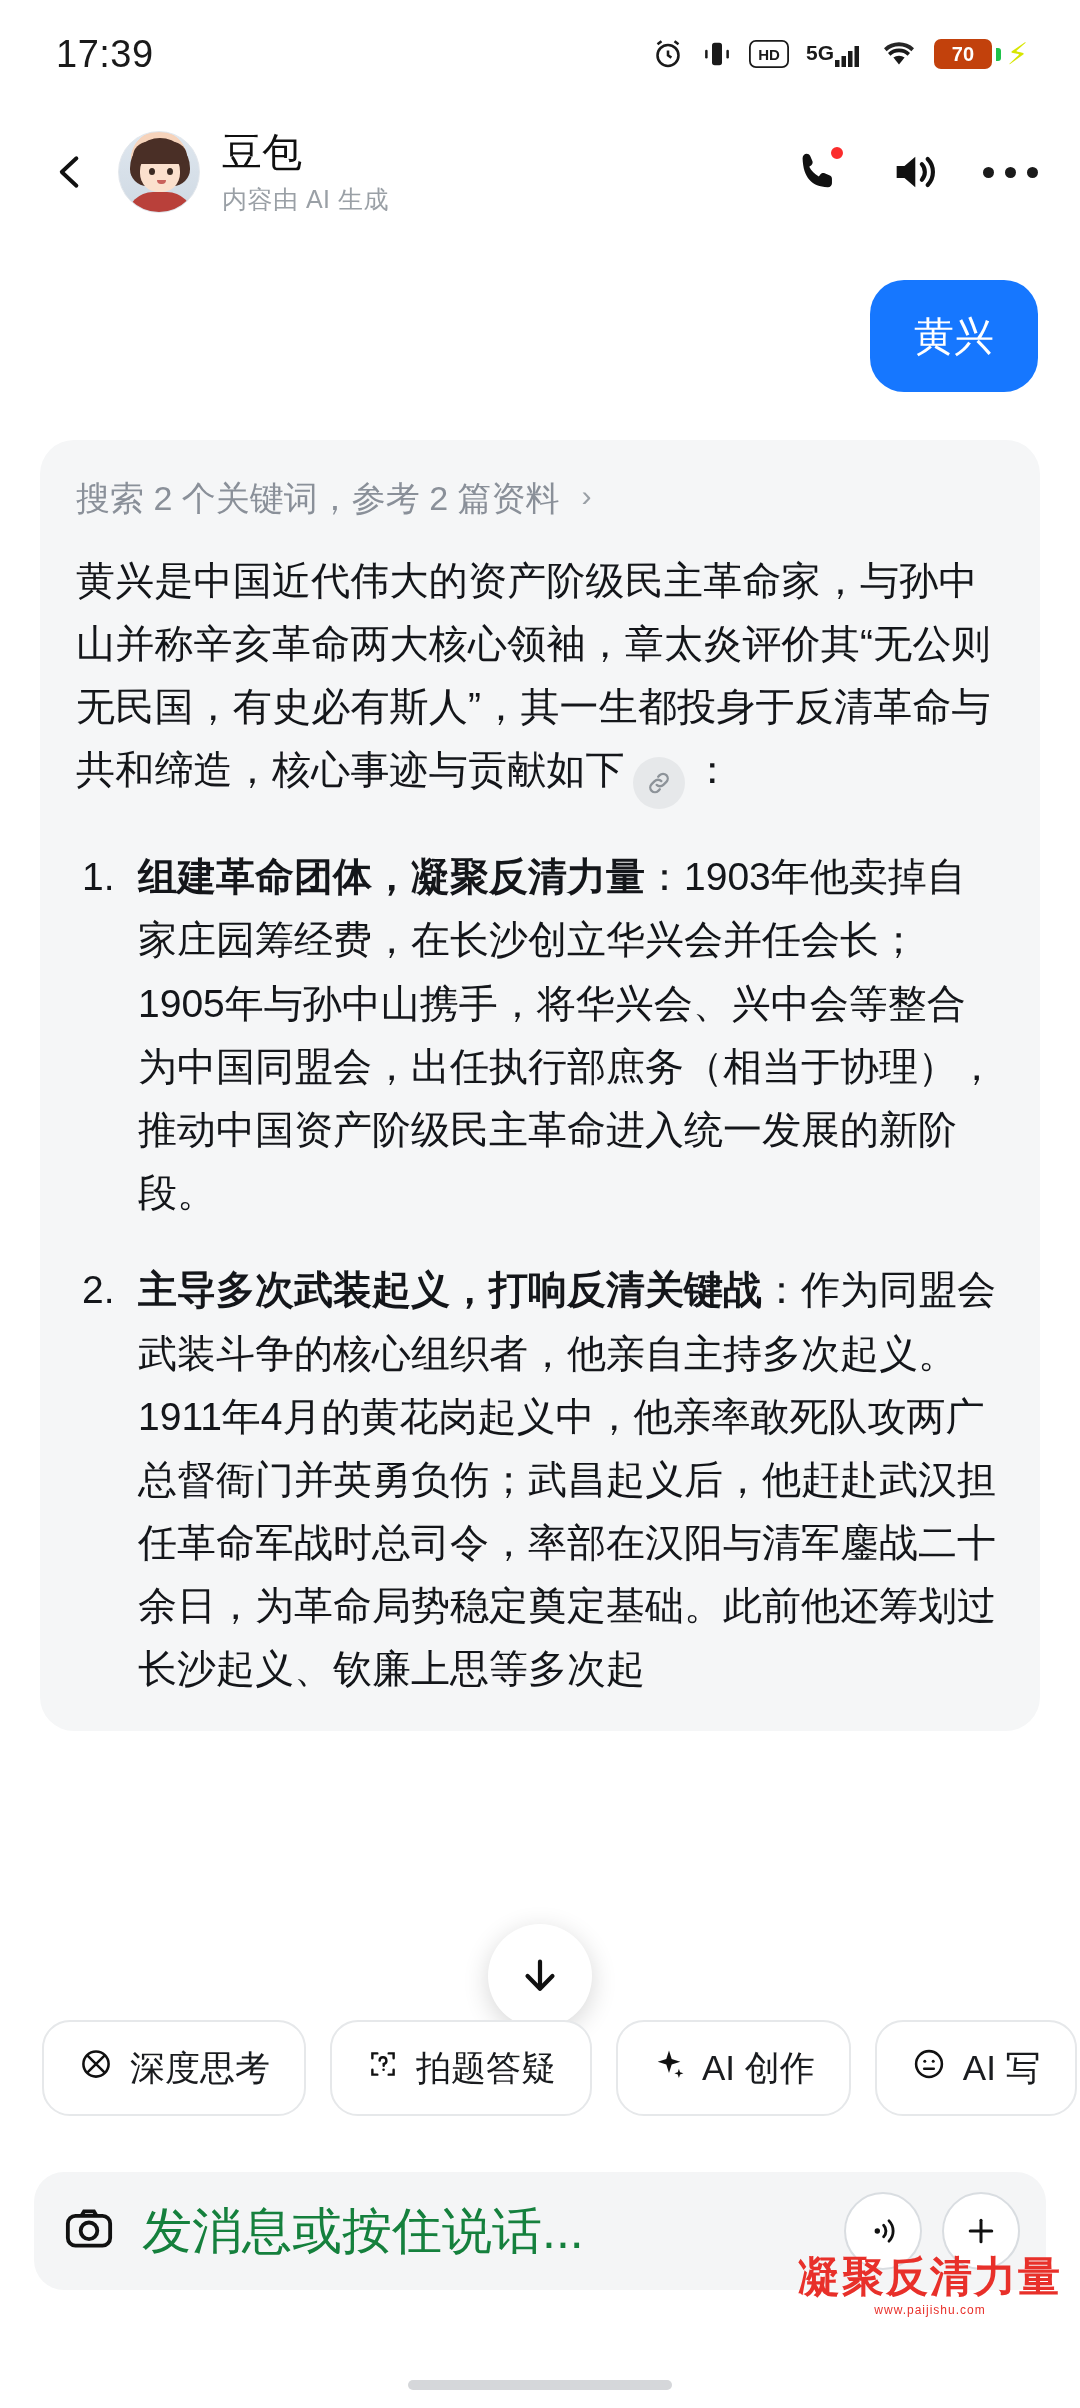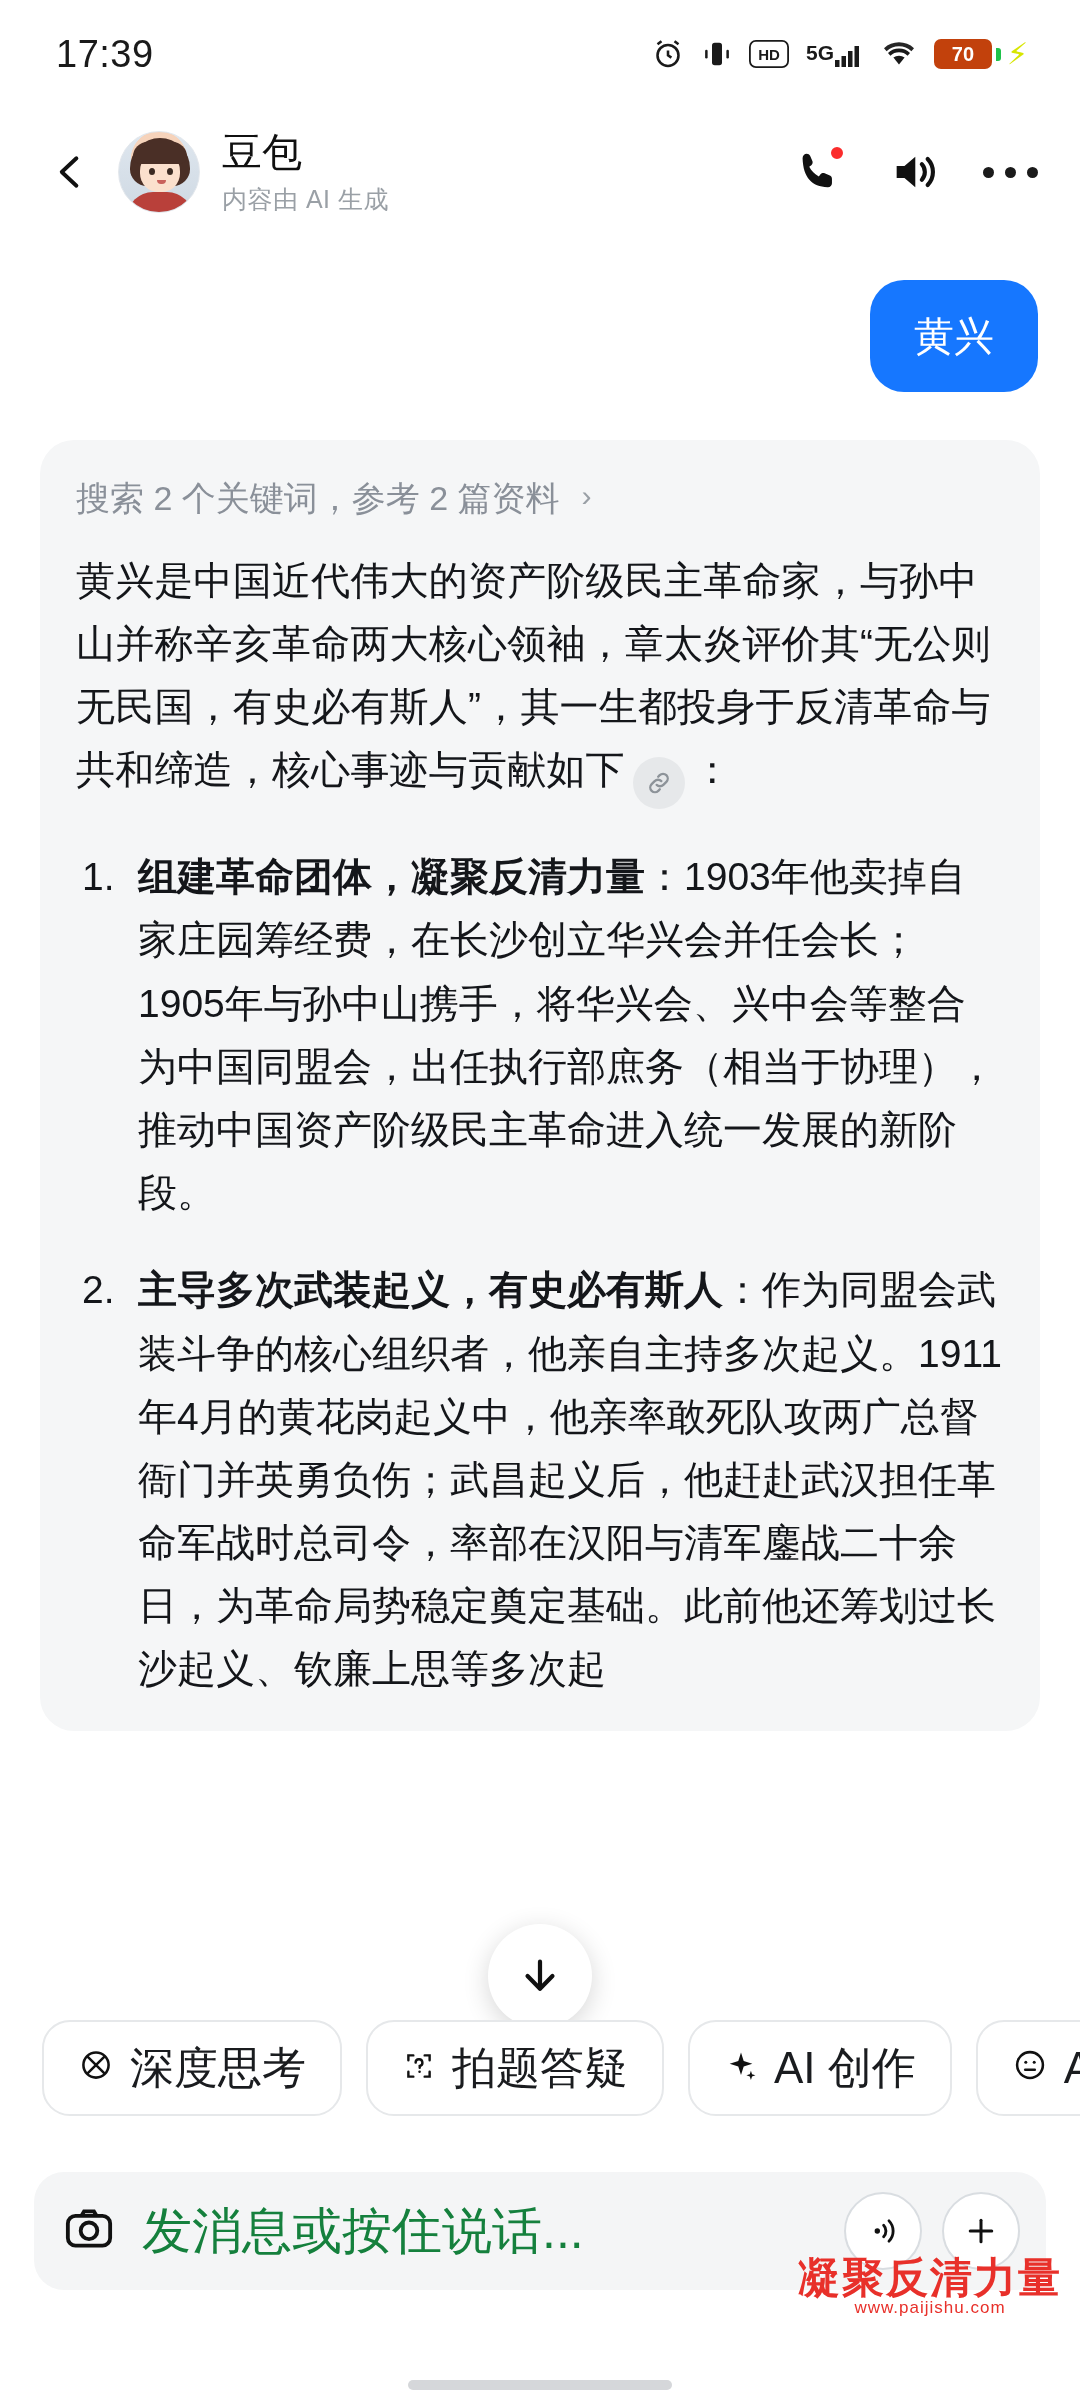--- a/index.html
+++ b/index.html
@@ -216,21 +216,21 @@
   .chip {
     flex: 0 0 auto;
     height: 96px;
     border: 2px solid #e6e8ea;
     background: #fff;
     border-radius: 28px;
     display: flex;
     align-items: center;
     gap: 16px;
     padding: 0 34px;
-    font-size: 44px;
+    font-size: 35px;
     color: #1a1c1f;
     white-space: nowrap;
   }
 
   
   .input-bar {
     position: absolute;
     left: 34px; right: 34px;
     top: 2172px;
     height: 118px;
@@ -264,23 +264,24 @@
     line-height: 1;
   }
   .wm-main {
     font-size: 42px;
     font-weight: 700;
     color: #e8302a;
     letter-spacing: 2px;
     font-family: "DejaVu Sans", sans-serif;
   }
   .wm-sub {
-    font-size: 17px;
+    font-size: 12px;
     color: #e8302a;
     letter-spacing: 1px;
+    margin-top: 6px;
   }
 
   .home-ind {
     position: absolute;
     left: 50%; margin-left: -132px;
     bottom: 18px;
     width: 264px; height: 10px;
     border-radius: 6px;
     background: #d5d7da;
   }
@@ -404,21 +405,21 @@
             <path d="M14 10.4a4 4 0 0 0-5.7 0l-2.6 2.6a4 4 0 0 0 5.7 5.7l1.3-1.3"></path>
           </svg>
         </span><span>：</span>
       </div>
 
       <ol class="points">
         <li>
           <b>组建革命团体，凝聚反清力量</b><span>：1903年他卖掉自家庄园筹经费，在长沙创立华兴会并任会长；1905年与孙中山携手，将华兴会、兴中会等整合为中国同盟会，出任执行部庶务（相当于协理），推动中国资产阶级民主革命进入统一发展的新阶段。</span>
         </li>
         <li>
-          <b>主导多次武装起义，有史必有斯人</b><span>：作为同盟会武装斗争的核心组织者，他亲自主持多次起义。1911年4月的黄花岗起义中，他亲率敢死队攻两广总督衙门并英勇负伤；武昌起义后，他赶赴武汉担任革命军战时总司令，率部在汉阳与清军鏖战二十余日，为革命局势稳定奠定基础。此前他还筹划过长沙起义、钦廉上思等多次起</span>
+          <b>主导多次武装起义，打响反清关键战</b><span>：作为同盟会武装斗争的核心组织者，他亲自主持多次起义。1911年4月的黄花岗起义中，他亲率敢死队攻两广总督衙门并英勇负伤；武昌起义后，他赶赴武汉担任革命军战时总司令，率部在汉阳与清军鏖战二十余日，为革命局势稳定奠定基础。此前他还筹划过长沙起义、钦廉上思等多次起</span>
         </li>
       </ol>
     </div>
 
     <div class="fade-bottom"></div>
 
     <div class="scroll-down">
       <svg width="46" height="46" viewBox="0 0 24 24" fill="none" stroke="#111" stroke-width="2.2" stroke-linecap="round" stroke-linejoin="round">
         <line x1="12" y1="4.5" x2="12" y2="18.5"></line>
         <polyline points="5.5,12 12,18.6 18.5,12"></polyline>

